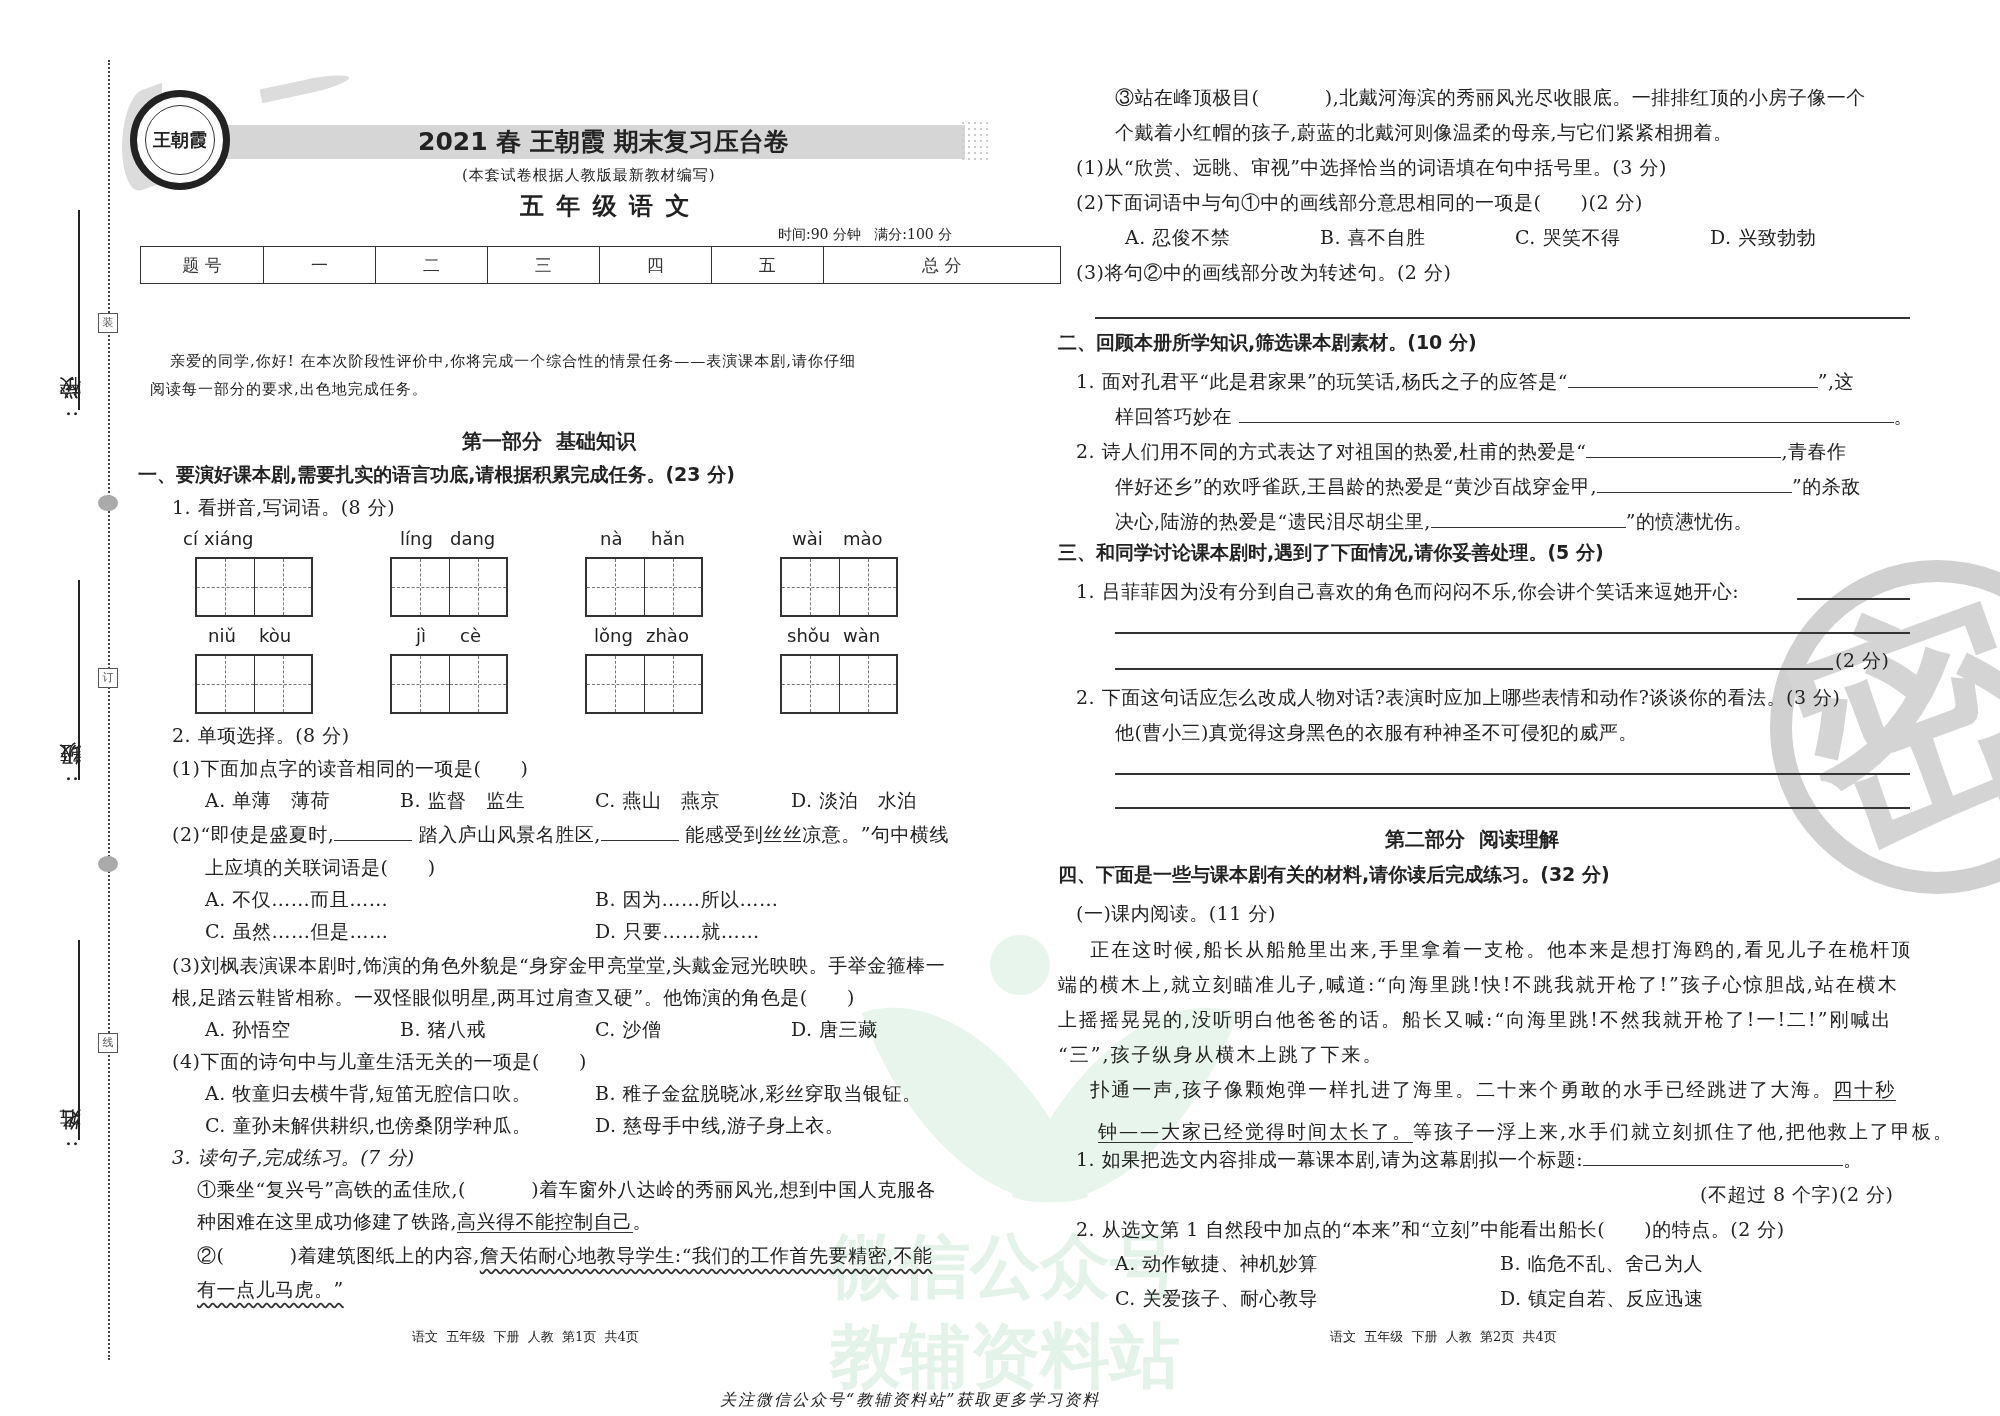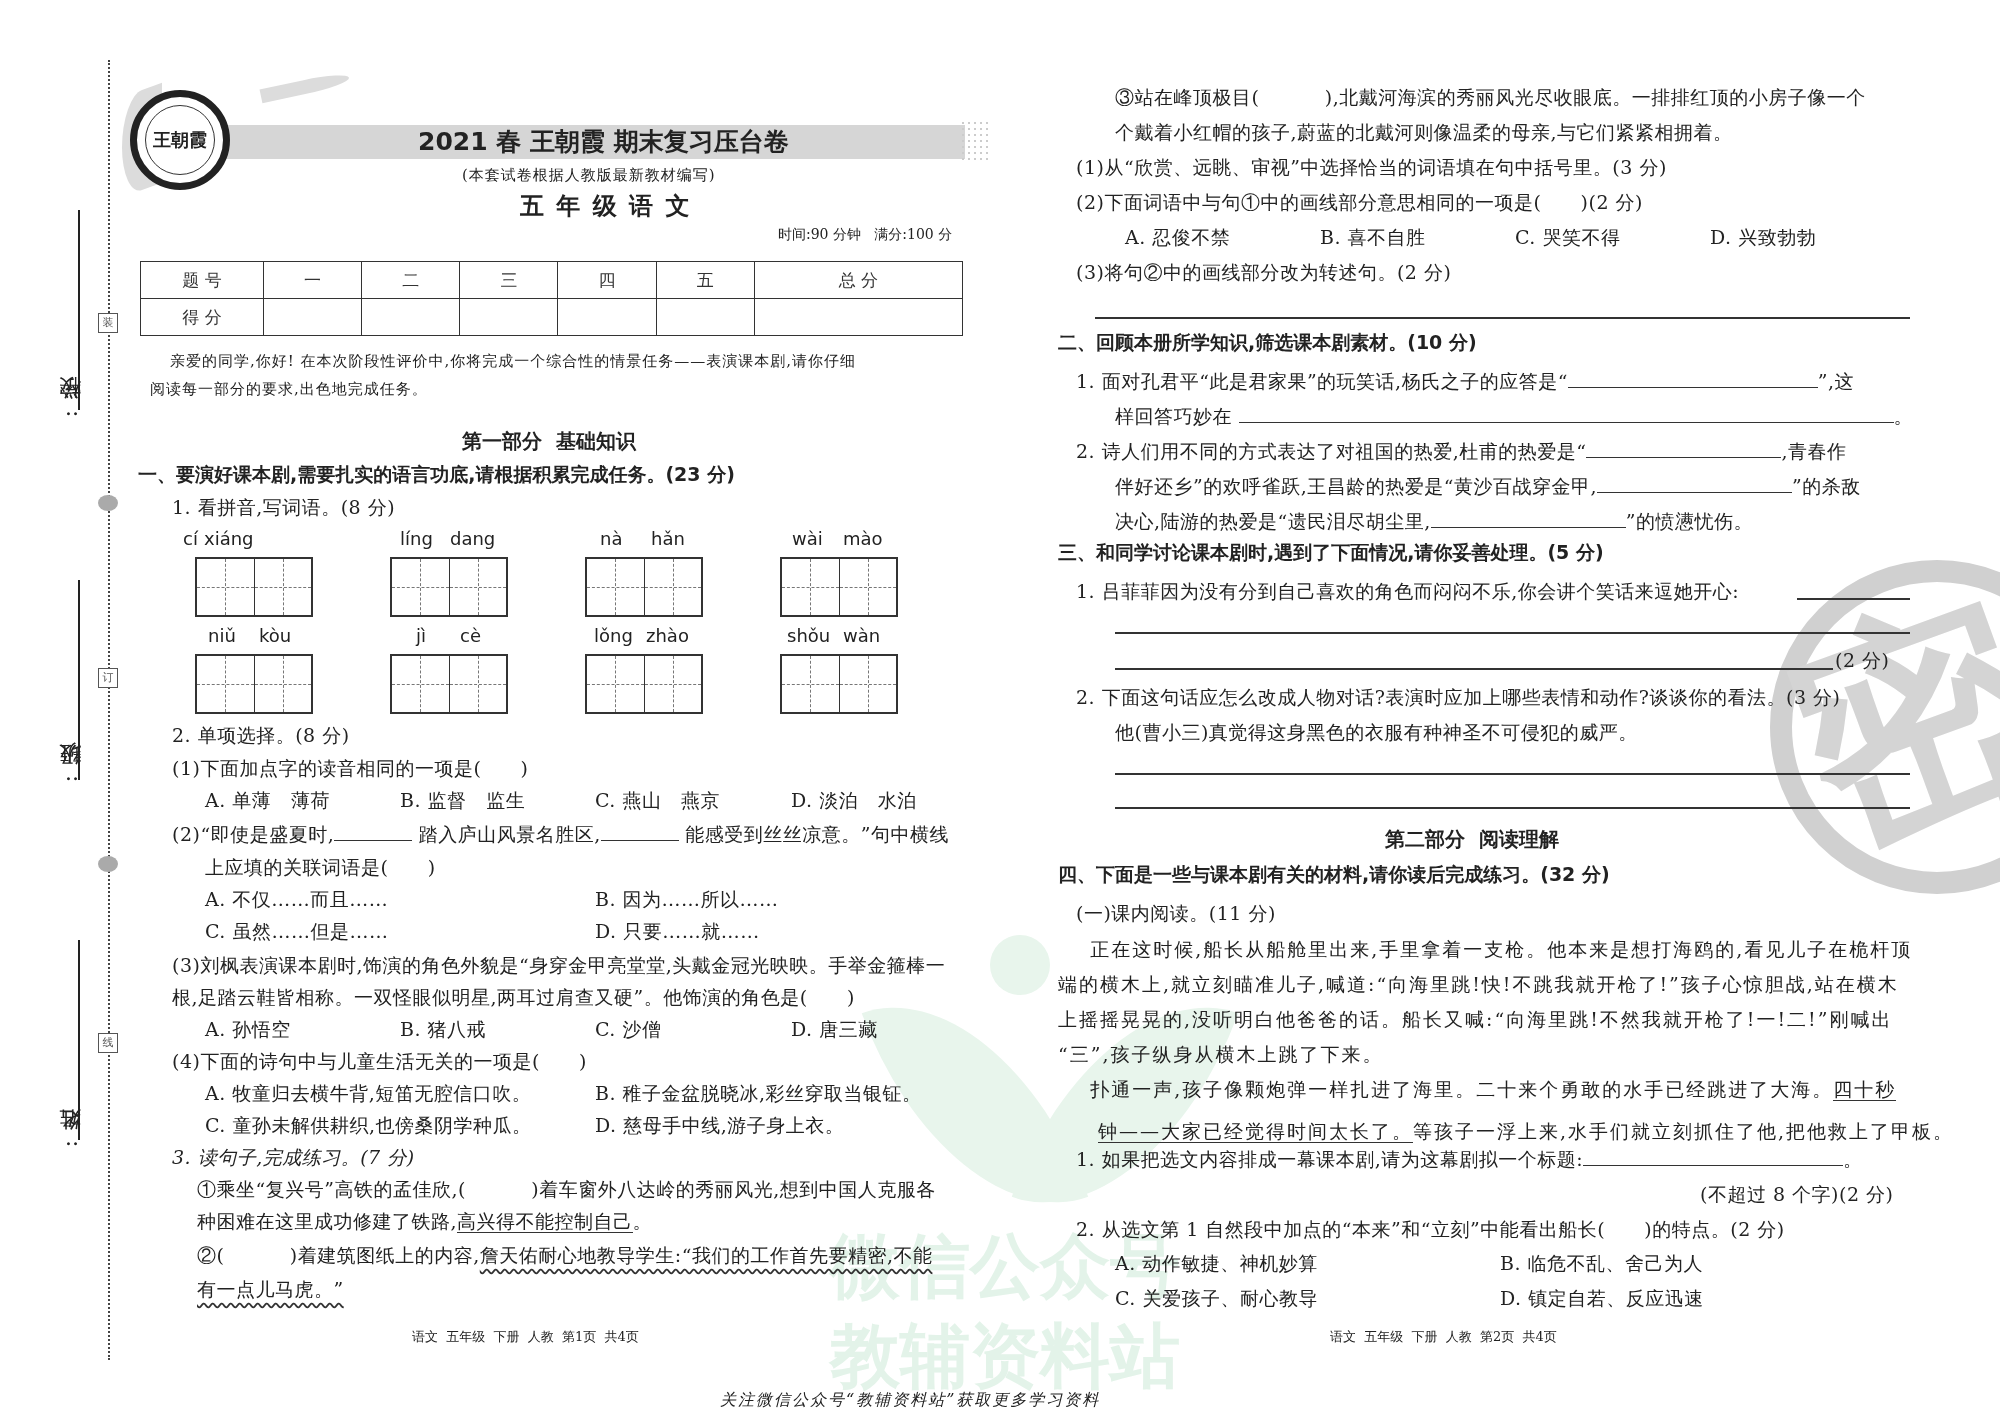--- a/index.html
+++ b/index.html
@@ -20,21 +20,21 @@
 
   
   .ribbon { position:absolute; left:195px; top:125px; width:770px; height:34px; background:#d6d6d6; }
   .ribbon-tail { position:absolute; left:960px; top:120px; width:30px; height:44px;
       background-image: radial-gradient(#ccc 30%, transparent 31%); background-size:6px 6px; }
   .logo { position:absolute; left:130px; top:90px; width:86px; height:86px; border-radius:50%; border:7px solid #222; background:#fff; }
   .logo-inner { position:absolute; left:8px; top:8px; right:8px; bottom:8px; border-radius:50%; border:1px solid #333; display:flex; align-items:center; justify-content:center; font-size:18px; font-weight:bold; }
   .wing { position:absolute; background:#dcdcdc; }
 
   
-  table.score { position:absolute; left:140px; top:246px; width:823px; border-collapse:collapse;margin-top:15px; }
+  table.score { position:absolute; left:140px; top:246px; width:921px; border-collapse:collapse; }
   table.score td { border:1.5px solid #333; height:34px; text-align:center; font-size:17px; color:#333; }
 
   
   .pinyin { position:absolute; font-family:"DejaVu Sans","Liberation Sans",sans-serif; font-size:18px; }
   .tzg { position:absolute; width:114px; height:56px; border:2px solid #333; display:flex; }
   .tzg .cell { flex:1; position:relative; border-right:1.5px solid #333; }
   .tzg .cell:last-child { border-right:none; }
   .tzg .cell::before { content:""; position:absolute; left:50%; top:0; bottom:0; border-left:1px dashed #777; }
   .tzg .cell::after { content:""; position:absolute; top:50%; left:0; right:0; border-top:1px dashed #777; }
 
@@ -91,29 +91,20 @@
   <tbody>
       <tr>
     <td style="width:120px;">题  号</td>
     <td>一</td>
     <td>二</td>
     <td>三</td>
     <td>四</td>
     <td>五</td>
     <td>总  分</td>
   </tr>
-  <tr>
-    <td>得  分</td>
-    <td></td>
-    <td></td>
-    <td></td>
-    <td></td>
-    <td></td>
-    <td></td>
-  </tr>
 </tbody>
   </table>
 
 <div class="abs serif" style="left:170px;top:352px;font-size:15px;letter-spacing:1px;white-space:nowrap;">亲爱的同学,你好! 在本次阶段性评价中,你将完成一个综合性的情景任务——表演课本剧,请你仔细</div>
 <div class="abs serif" style="left:150px;top:380px;font-size:15px;letter-spacing:1px;white-space:nowrap;">阅读每一部分的要求,出色地完成任务。</div>
 
 <div class="abs bold" style="left:462px;top:428px;font-size:20px;white-space:pre;">第一部分  基础知识</div>
 <div class="abs bold" style="left:138px;top:462px;">一、要演好课本剧,需要扎实的语言功底,请根据积累完成任务。(23 分)</div>
 <div class="abs t" style="left:172px;top:490px;">1. 看拼音,写词语。(8 分)</div>
 

